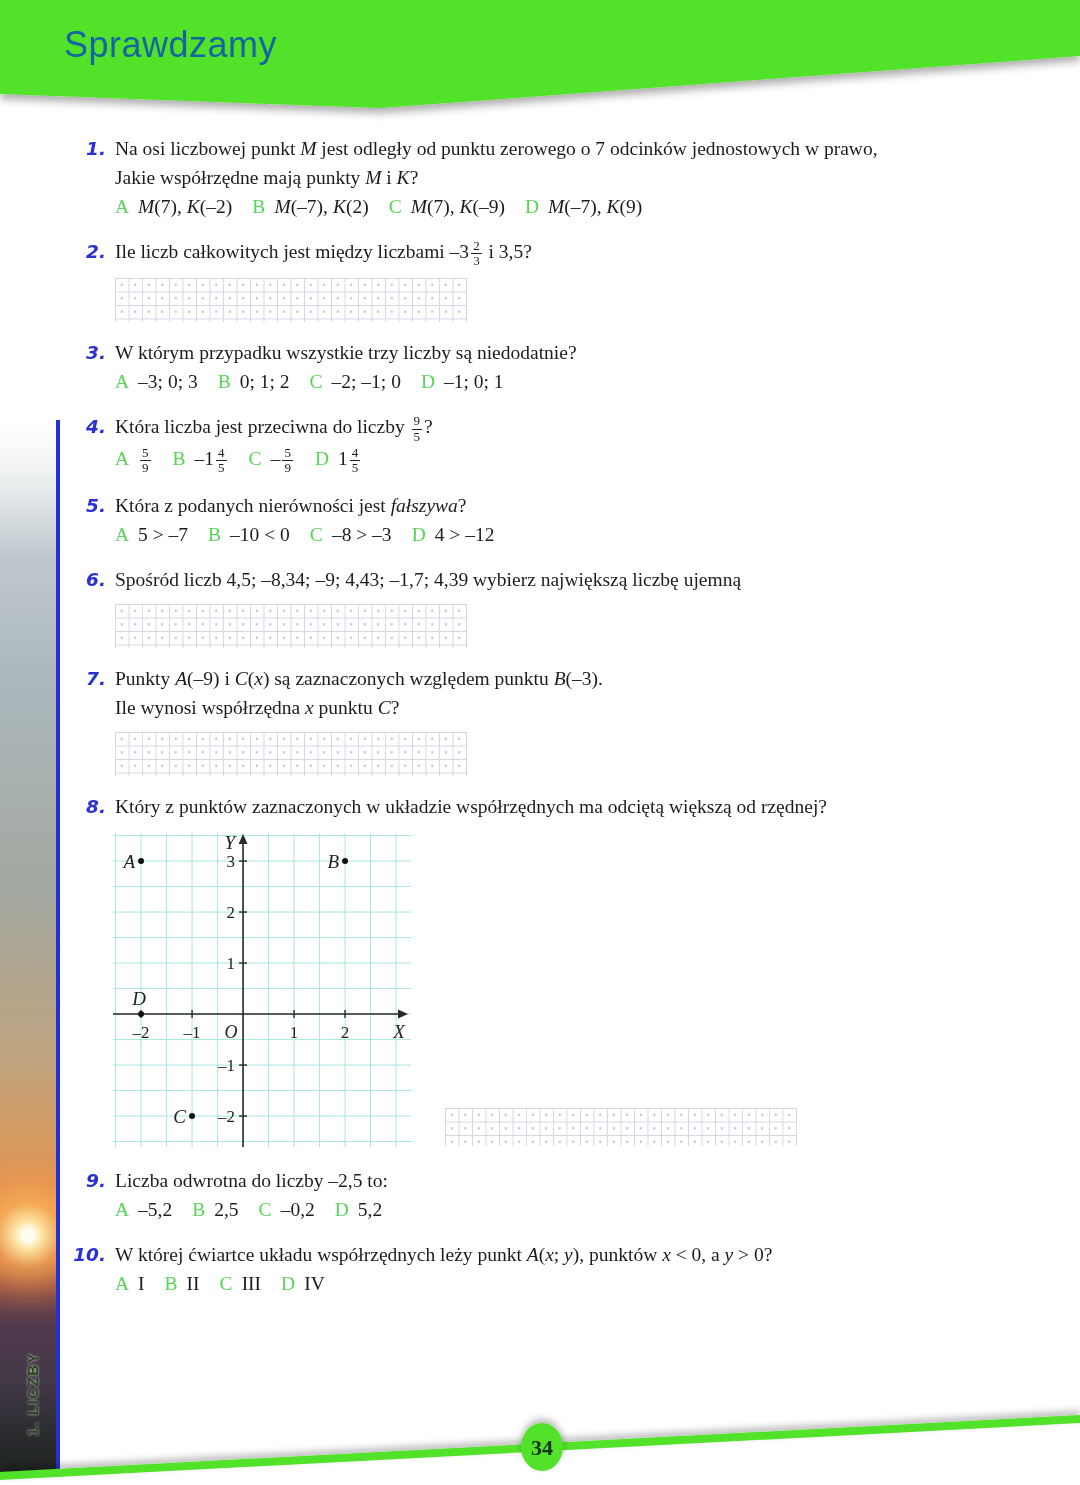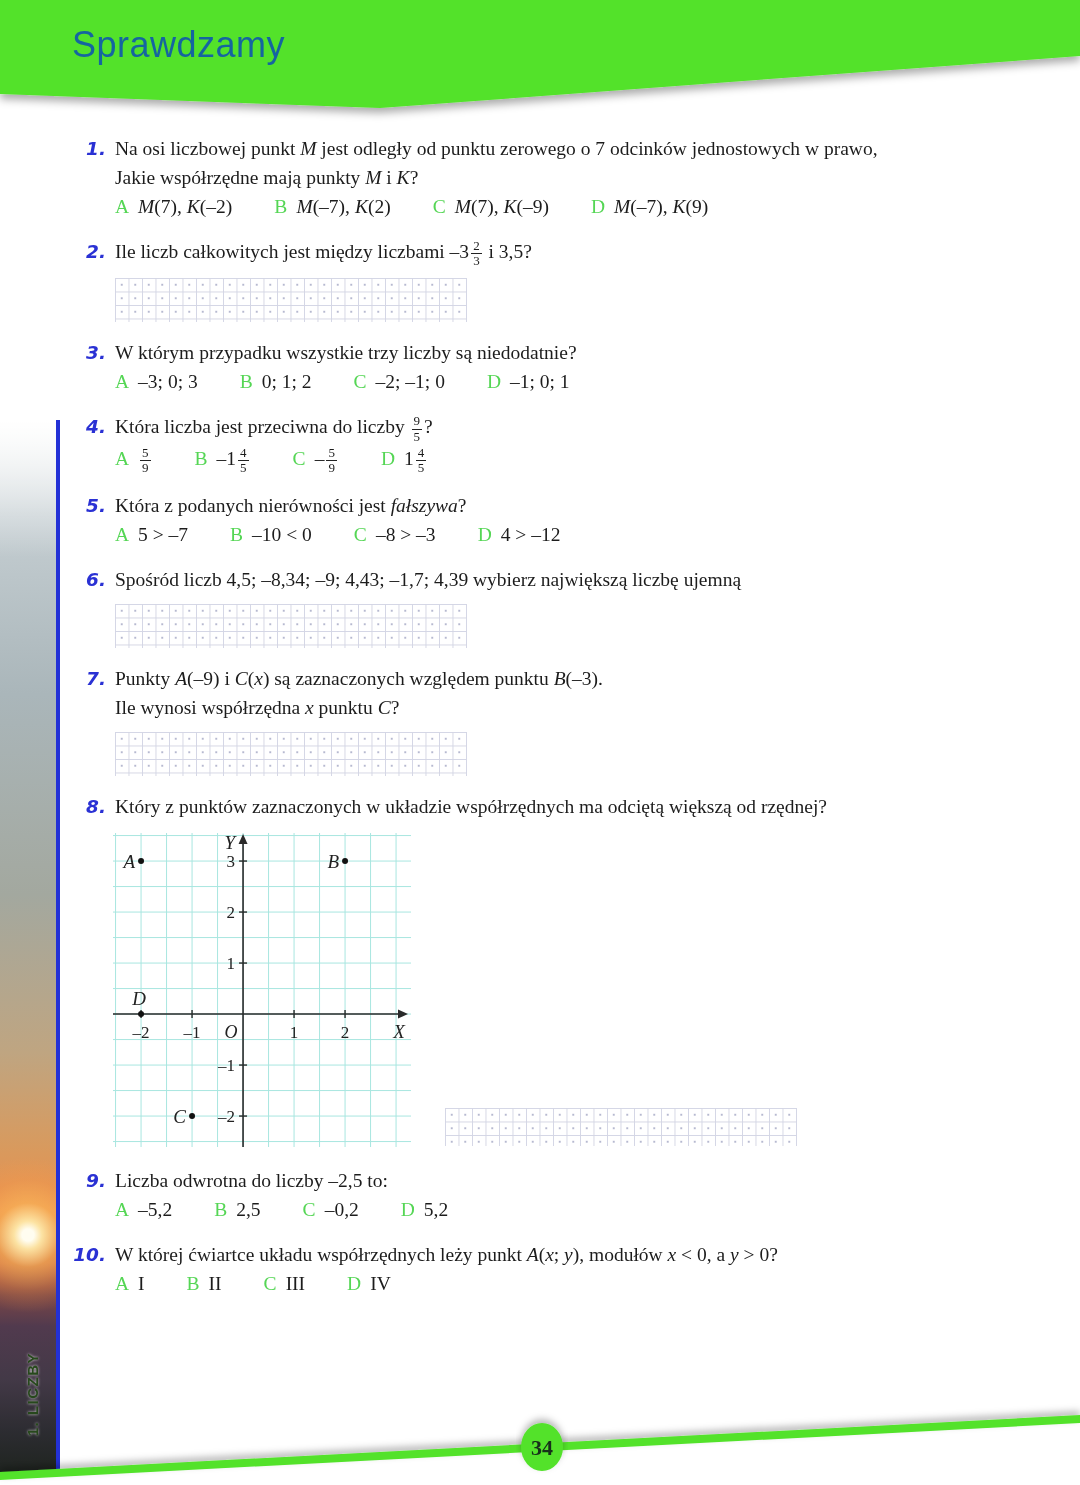--- a/index.html
+++ b/index.html
@@ -3,21 +3,21 @@
 <meta charset="utf-8">
 <style>
   html,body{margin:0;padding:0}
   body{
     width:1080px;height:1485px;position:relative;background:#fff;overflow:hidden;
     font-family:"Liberation Serif",serif;color:#1c1c1c;
   }
   
   .banner-svg{position:absolute;left:0;top:0;z-index:2}
   .page-title{
-    position:absolute;left:72px;top:24px;z-index:3;margin:0;
+    position:absolute;left:64px;top:24px;z-index:3;margin:0;
     font-family:"Liberation Sans",sans-serif;font-weight:400;
     font-size:36px;color:#1565a0;letter-spacing:.5px;
   }
   
   .photo-strip{
     position:absolute;left:0;top:420px;width:60px;height:1054px;z-index:1;
     box-sizing:border-box;border-right:4px solid #2331d6;
     background-image:
       radial-gradient(circle at 28px 815px, #fffdf0 0 6px, rgba(255,235,170,.92) 14px, rgba(255,190,90,.55) 32px, rgba(255,160,70,.25) 55px, rgba(255,160,70,0) 78px),
       linear-gradient(#ffffff 0%, rgba(255,255,255,0) 13%),
@@ -38,21 +38,21 @@
     padding:6px 55px 0 115px;
   }
   .q{position:relative;margin-bottom:16px;font-size:19.5px;line-height:29px}
   .qnum{
     position:absolute;right:100%;margin-right:9px;top:0;white-space:nowrap;
     font-family:"DejaVu Sans",sans-serif;font-style:italic;font-weight:700;
     font-size:18.5px;color:#2a31d4;
   }
   .qline{min-height:29px}
   .it{font-style:italic}
-  .answers{display:flex;gap:42px;align-items:flex-start;min-height:29px}
+  .answers{display:flex;gap:20px;align-items:flex-start;min-height:29px}
   .ans{white-space:nowrap}
   .ans .letter{color:#55d655;margin-right:9px}
   .frac{
     display:inline-block;text-align:center;font-size:13px;line-height:1.1;
     vertical-align:-0.55em;margin:0 2px;
   }
   .frac .fn{display:block;border-bottom:1.2px solid #222;padding:0 2px}
   .frac .fd{display:block}
   
   .wstrip,.sidestrip{
@@ -227,21 +227,21 @@
       <div class="qline"><span>Liczba odwrotna do liczby –2,5 to:</span></div>
       <div class="answers">
         <span class="ans"><span class="letter">A</span><span>–5,2</span></span>
         <span class="ans"><span class="letter">B</span><span>2,5</span></span>
         <span class="ans"><span class="letter">C</span><span>–0,2</span></span>
         <span class="ans"><span class="letter">D</span><span>5,2</span></span>
       </div>
     </div>
     <div class="q">
       <span class="qnum">10.</span>
-      <div class="qline"><span>W której ćwiartce układu współrzędnych leży punkt </span><span class="it">A</span><span>(</span><span class="it">x</span><span>; </span><span class="it">y</span><span>), modułów </span><span class="it">x</span><span> &lt; 0, a </span><span class="it">y</span><span> &gt; 0?</span></div>
+      <div class="qline"><span>W której ćwiartce układu współrzędnych leży punkt </span><span class="it">A</span><span>(</span><span class="it">x</span><span>; </span><span class="it">y</span><span>), punktów </span><span class="it">x</span><span> &lt; 0, a </span><span class="it">y</span><span> &gt; 0?</span></div>
       <div class="answers">
         <span class="ans"><span class="letter">A</span><span>I</span></span>
         <span class="ans"><span class="letter">B</span><span>II</span></span>
         <span class="ans"><span class="letter">C</span><span>III</span></span>
         <span class="ans"><span class="letter">D</span><span>IV</span></span>
       </div>
     </div>
   </div>
 
 <svg class="footer-svg" width="1080" height="85">

